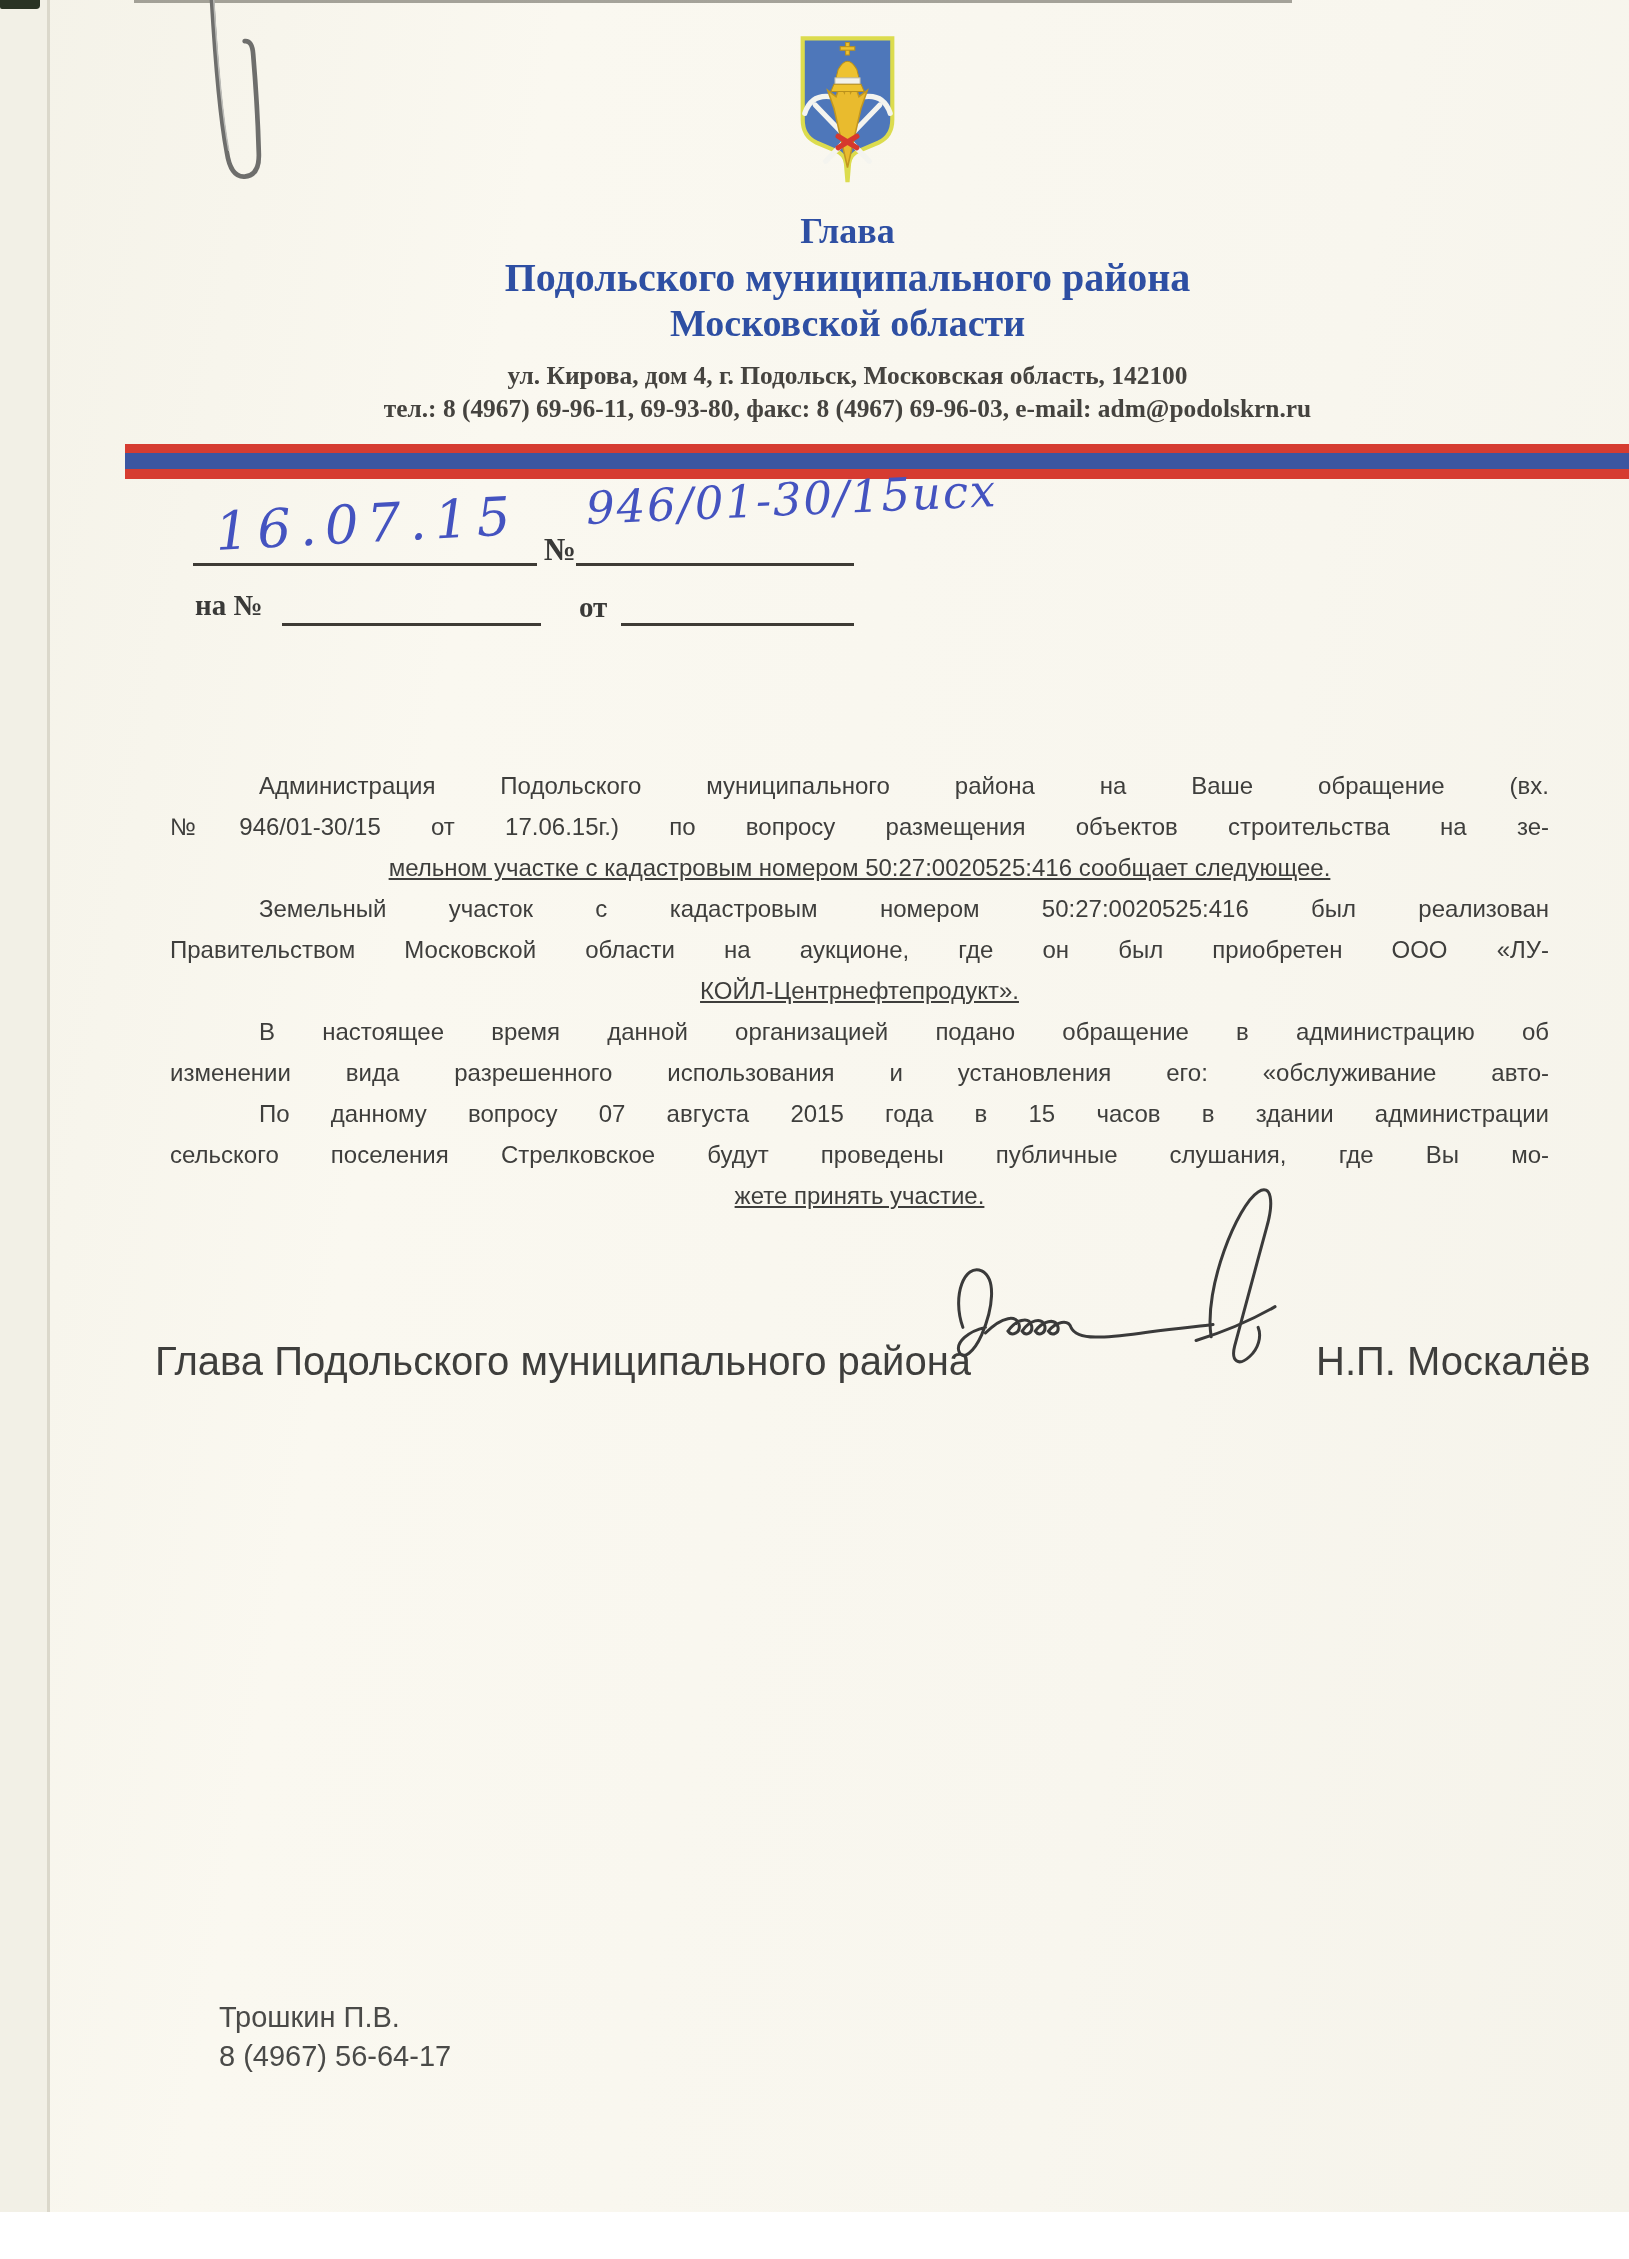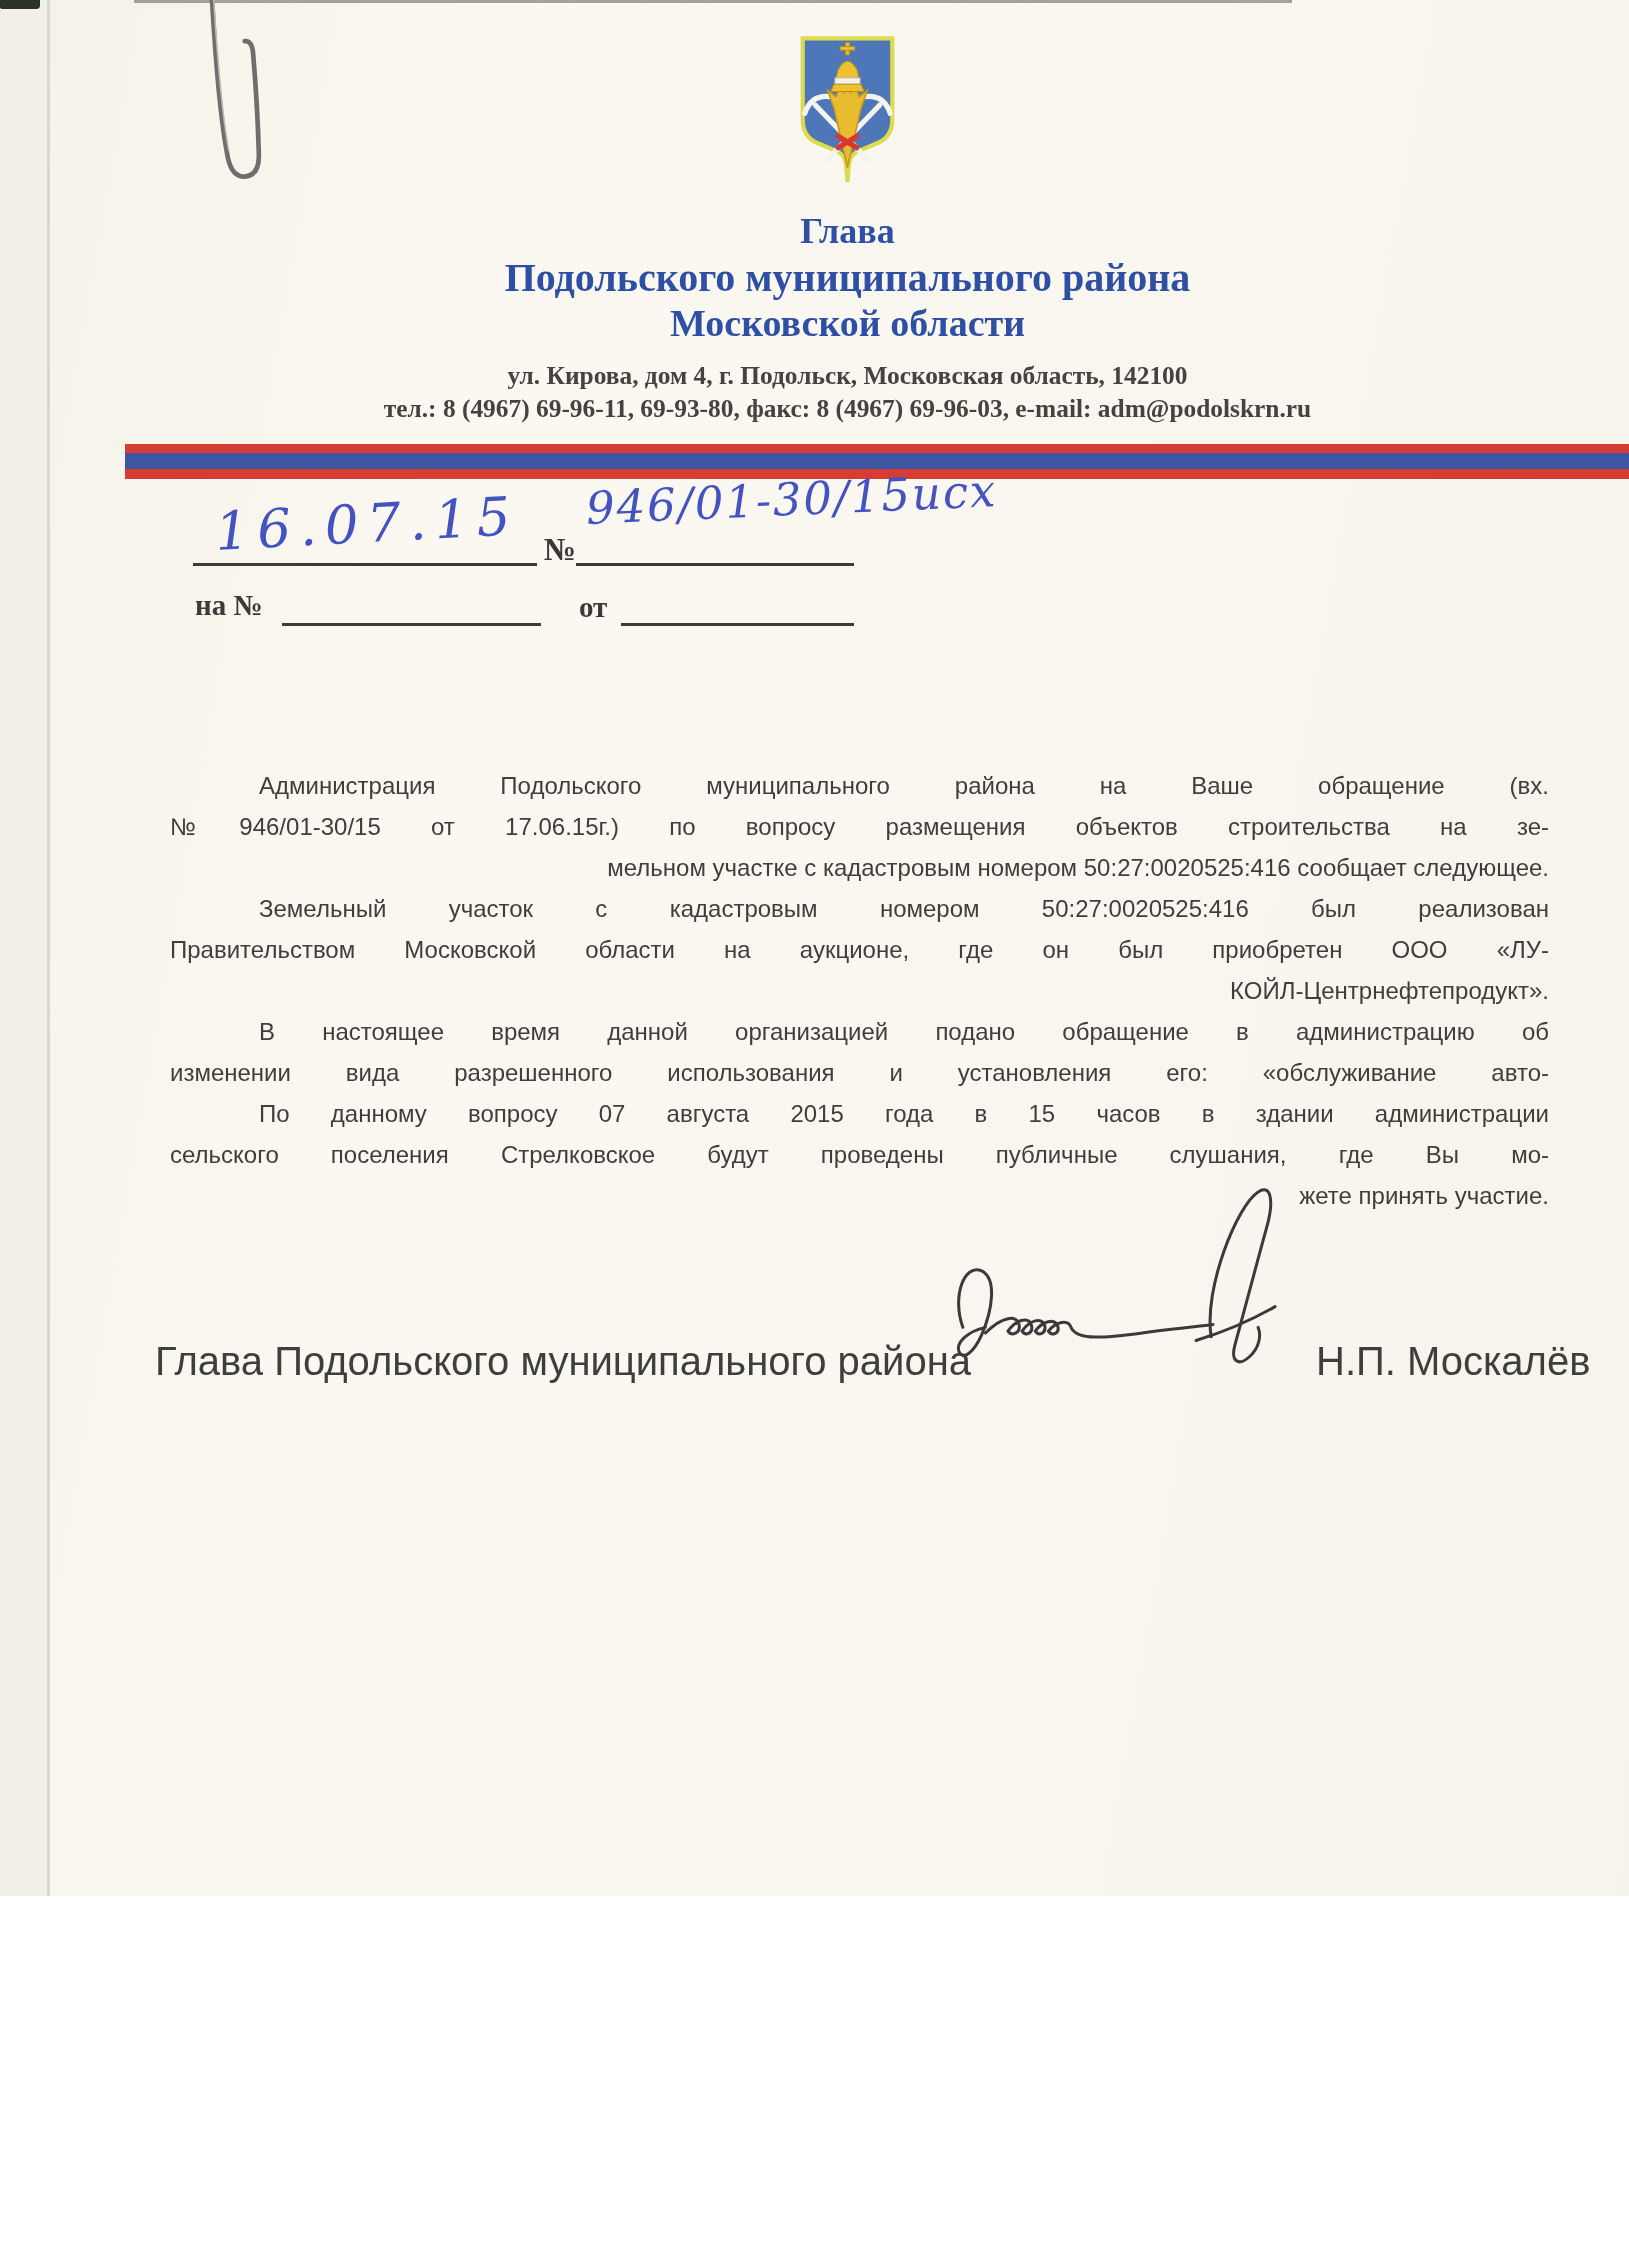--- a/index.html
+++ b/index.html
@@ -1,18 +1,18 @@
 <!DOCTYPE html>
 <html style="font-size:15px"><head>
 <meta charset="utf-8">
 <style>
   html,body { margin:0; padding:0; }
   body { font-family:"Liberation Sans", sans-serif; }
   .page {
-    position:relative; width:1630px; height:1896px; overflow:hidden;
+    position:relative; width:1630px; height:2212px; overflow:hidden;
     background:linear-gradient(100deg,#f4f2e8 0%,#faf8f0 28%,#f8f6ee 70%,#f5f3ea 100%);
   }
   
   .scan-left-strip { position:absolute; left:0; top:0; width:47px; height:2260px; background:#f2f0e6; }
   .scan-edge-line  { position:absolute; left:47px; top:0; width:2.8px; height:2260px; background:#dbd8cb; }
   .scan-top-line   { position:absolute; left:134px; top:0; width:1158px; height:2.8px; background:rgba(80,78,68,.5); }
   .scan-top-blob   { position:absolute; left:0; top:0; width:40px; height:8.5px; background:#2a3324; border-radius:0 0 3.8px 1.9px; }
   .paperclip { position:absolute; left:188px; top:-3.8px; }
 
   
@@ -40,21 +40,21 @@
   .lbl-ot    { left:579px; top:591px; font-size:29px; }
   .handwriting { position:absolute; font-family:"DejaVu Serif",serif; font-style:italic; color:#4453c0; white-space:nowrap; }
   .hw-date   { left:215px; top:493px; font-size:53px; letter-spacing:8.5px; transform:rotate(-3deg); }
   .hw-number { left:586px; top:473px; font-size:45px; letter-spacing:1.9px; transform:rotate(-2.5deg); }
 
   
   .body-block { position:absolute; left:170px; top:765px; width:1379px; color:#3e3e3c; font-size:24px; }
   .body-line { line-height:41px; }
   .body-line.indent { padding-left:89px; }
   .body-line.jline { text-align:justify; text-align-last:justify; }
-  .body-line.para-last { text-align:right; }
+  .body-line.para-last { text-align:center;text-decoration:underline; }
 
   
   .sig-title { position:absolute; left:155px; top:1339px; font-size:40px; color:#3e3e3c; }
   .sig-name  { position:absolute; left:1316px; top:1339px; font-size:40px; color:#3e3e3c; }
   .sig-svg   { position:absolute; left:927px; top:1175px; }
 
   
   .footer { position:absolute; left:219px; top:1998px; font-size:29px; line-height:39px; color:#4a4a48; }
 </style>
 </head>

